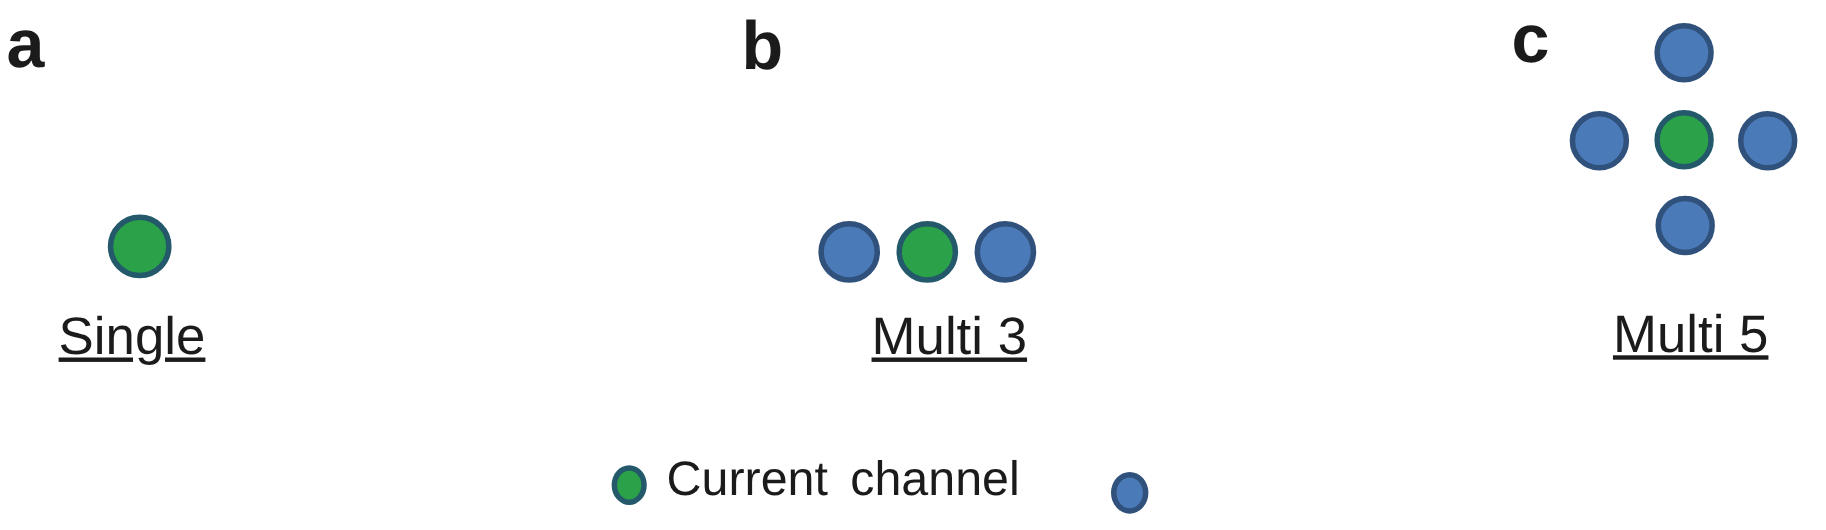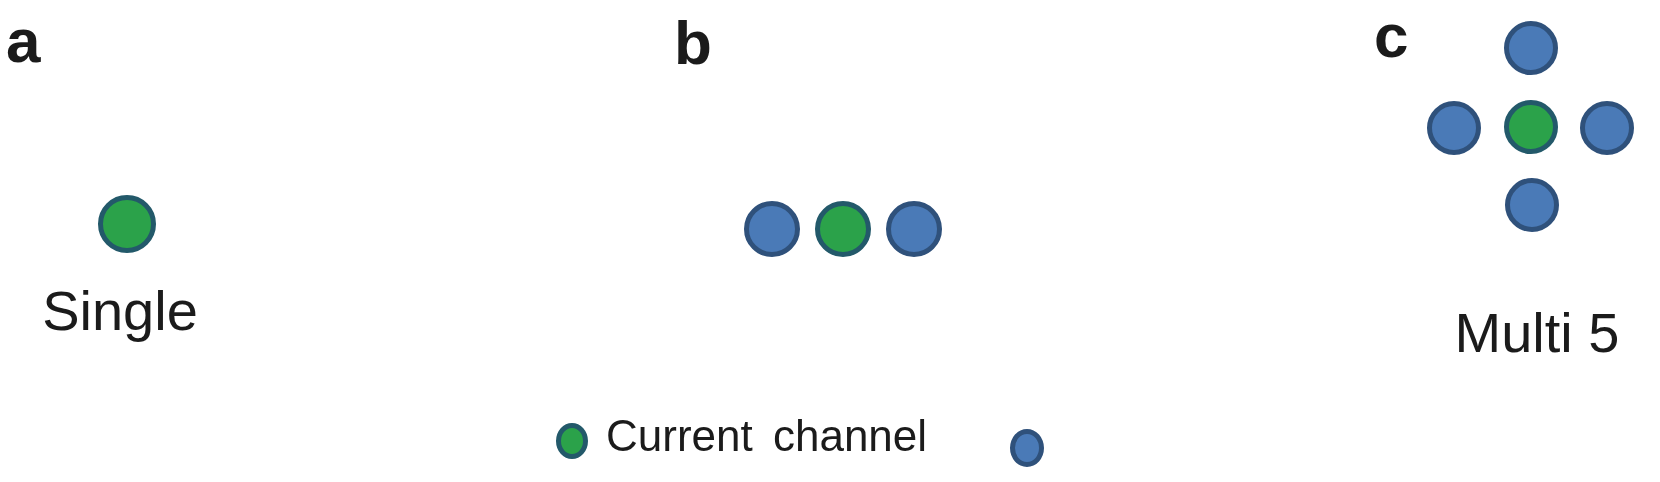--- a/index.html
+++ b/index.html
@@ -18,23 +18,24 @@
     position: absolute;
     font-size: 62px;
     font-weight: bold;
     line-height: 1;
     color: var(--color-text, #1b1b1b);
   }
   .caption {
     position: absolute;
     width: 240px;
     text-align: center;
-    font-size: 56px;
+    font-size: 48px;
     line-height: 1;
     color: var(--color-text, #1b1b1b);
+    text-decoration: underline;
   }
   .dot {
     position: absolute;
     border-radius: 50%;
     box-sizing: content-box;
   }
   .dot.current {
     background: var(--color-current_fill, #2ba24a);
     border: 5px solid var(--color-current_ring, #23596a);
   }
@@ -93,26 +94,27 @@
 <div class="figure">
 
   <div class="panel-label" style="left:6px; top:10px;">a</div>
   <div class="dot current dot-lg pos-a1"></div>
   <div class="caption" style="left:0px; top:283px;">Single</div>
 
   <div class="panel-label" style="left:674px; top:12px;">b</div>
   <div class="dot adjacent dot-md pos-b1"></div>
   <div class="dot current dot-md pos-b2"></div>
   <div class="dot adjacent dot-md pos-b3"></div>
+  <div class="caption" style="left:743px; top:283px;">Multi 3</div>
 
   <div class="panel-label" style="left:1374px; top:5px;">c</div>
   <div class="dot adjacent dot-sm pos-c-top"></div>
   <div class="dot adjacent dot-sm pos-c-left"></div>
   <div class="dot current dot-sm pos-c-center"></div>
   <div class="dot adjacent dot-sm pos-c-right"></div>
   <div class="dot adjacent dot-sm pos-c-bottom"></div>
-  <div class="caption" style="left:1417px; top:281px;margin-top:24px;">Multi 5</div>
+  <div class="caption" style="left:1417px; top:281px;">Multi 5</div>
 
   <div class="legend-marker current"></div>
   <div class="legend-label current-label">Current channel</div>
   <div class="legend-marker adjacent"></div>
 
 </div>
 
 </body></html>

